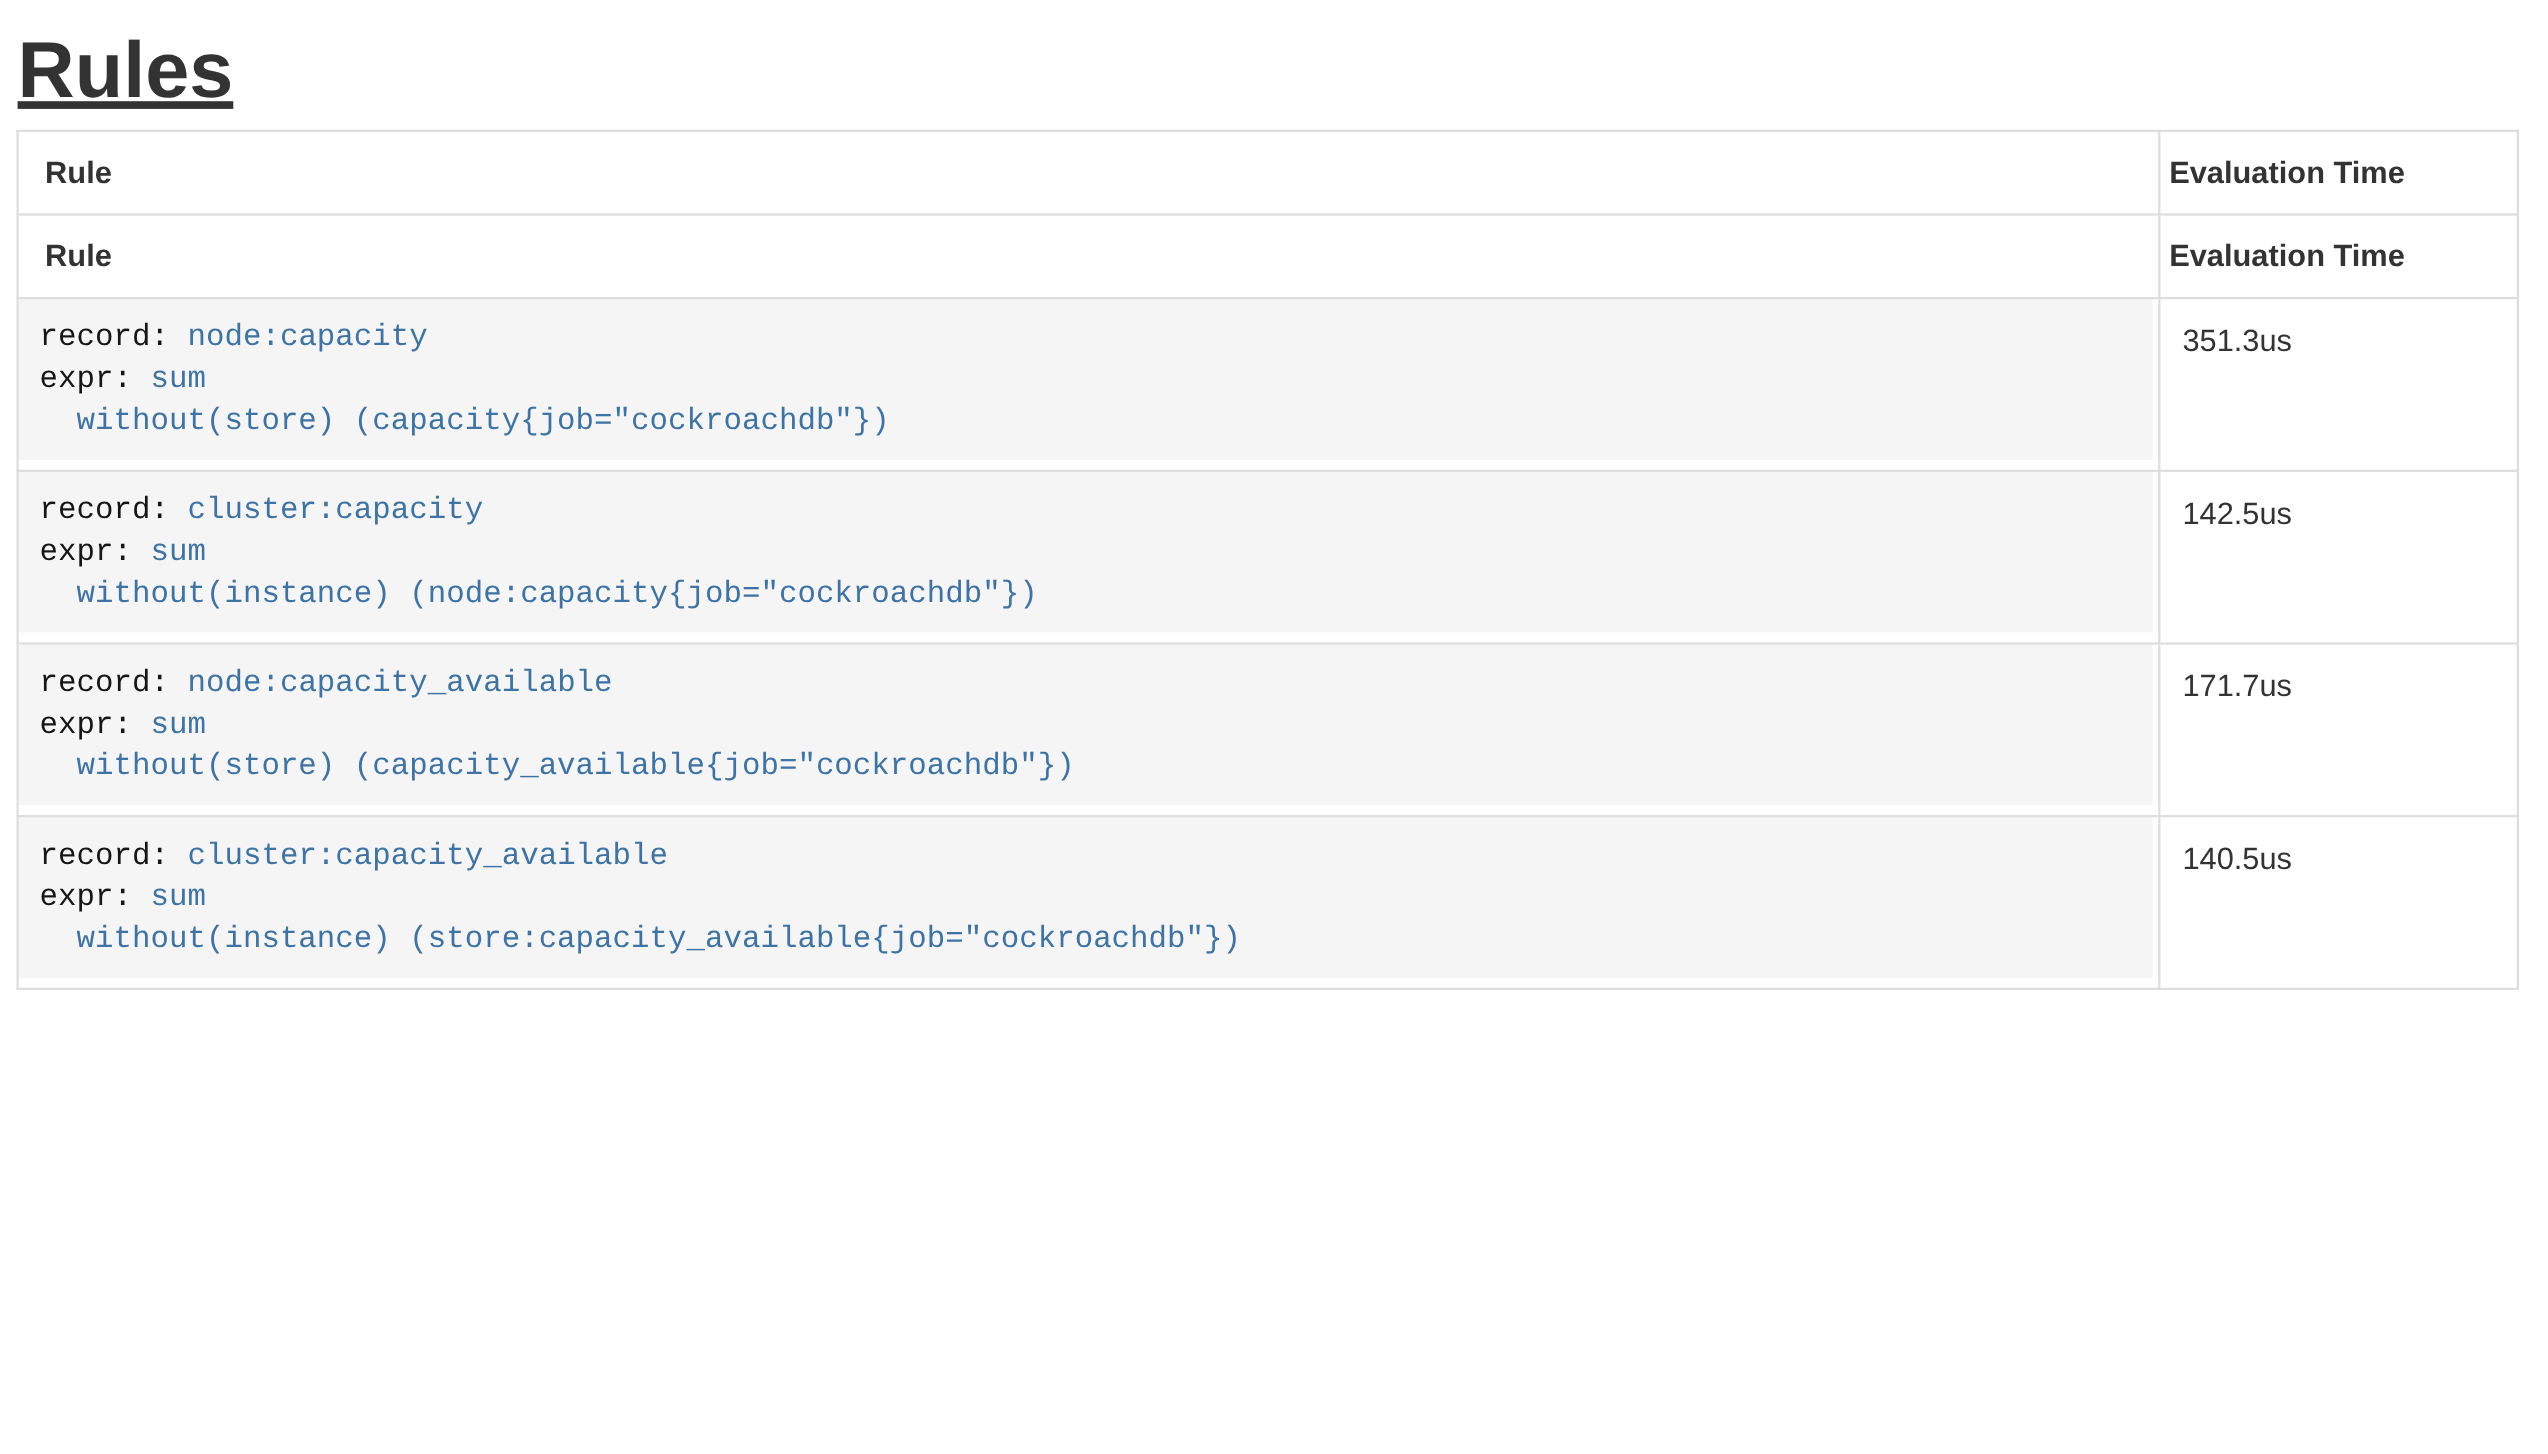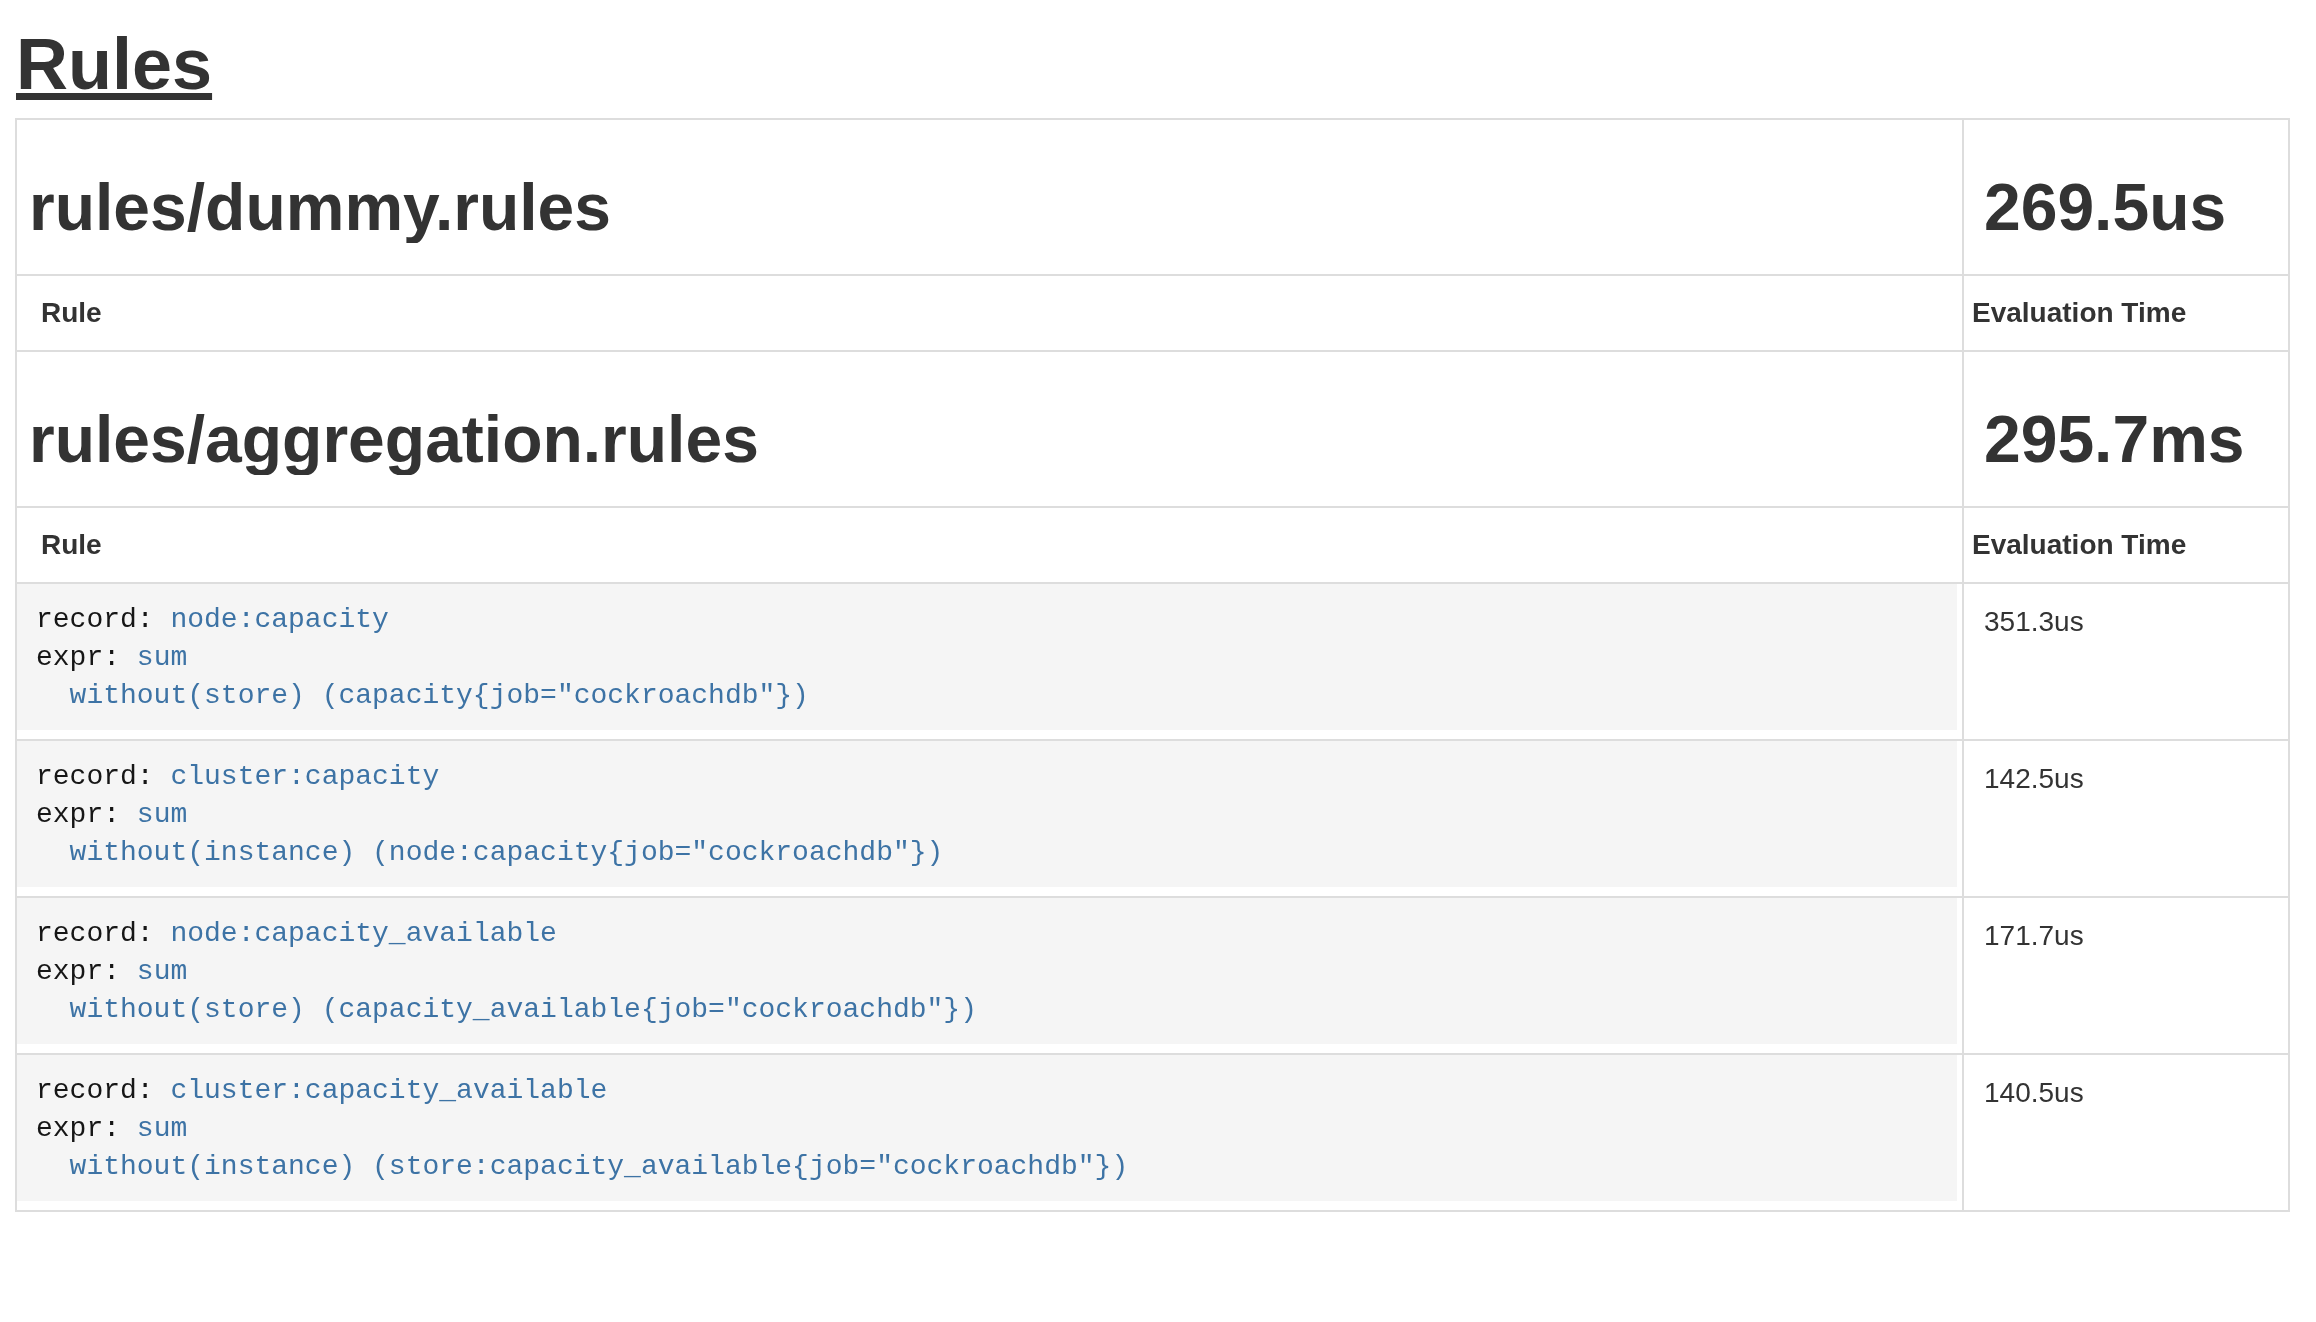--- a/index.html
+++ b/index.html
@@ -57,39 +57,23 @@
   td.rule-cell pre .code-link{color:var(--link);text-decoration:none;cursor:pointer;}
   td.rule-eval-cell{padding:22px 16px 16px 20px;color:#333;}
 </style>
 </head>
 <body>
 
 <div class="container">
   <h1 class="page-title">Rules</h1>
   <table class="rules-table">
     <tbody>
-        <tr class="group-heading-row">
-          <td class="group-name-cell">
-            <h2 class="group-h2">rules/dummy.rules</h2>
-          </td>
-          <td class="group-eval-cell eval-col">
-            <h2 class="group-h2">269.5us</h2>
-          </td>
-        </tr>
         <tr class="cols-header-row">
           <td class="col-header-rule">Rule</td>
           <td class="col-header-eval eval-col">Evaluation Time</td>
-        </tr>
-        <tr class="group-heading-row">
-          <td class="group-name-cell">
-            <h2 class="group-h2">rules/aggregation.rules</h2>
-          </td>
-          <td class="group-eval-cell eval-col">
-            <h2 class="group-h2">295.7ms</h2>
-          </td>
         </tr>
         <tr class="cols-header-row">
           <td class="col-header-rule">Rule</td>
           <td class="col-header-eval eval-col">Evaluation Time</td>
         </tr>
         <tr class="rule-row">
           <td class="rule-cell">
             <pre><span class="code-label">record:</span> <span class="code-link">node:capacity</span>
 <span class="code-label">expr:</span> <span class="code-link">sum</span>
 <span class="code-link">  without(store) (capacity{job="cockroachdb"})</span></pre>

